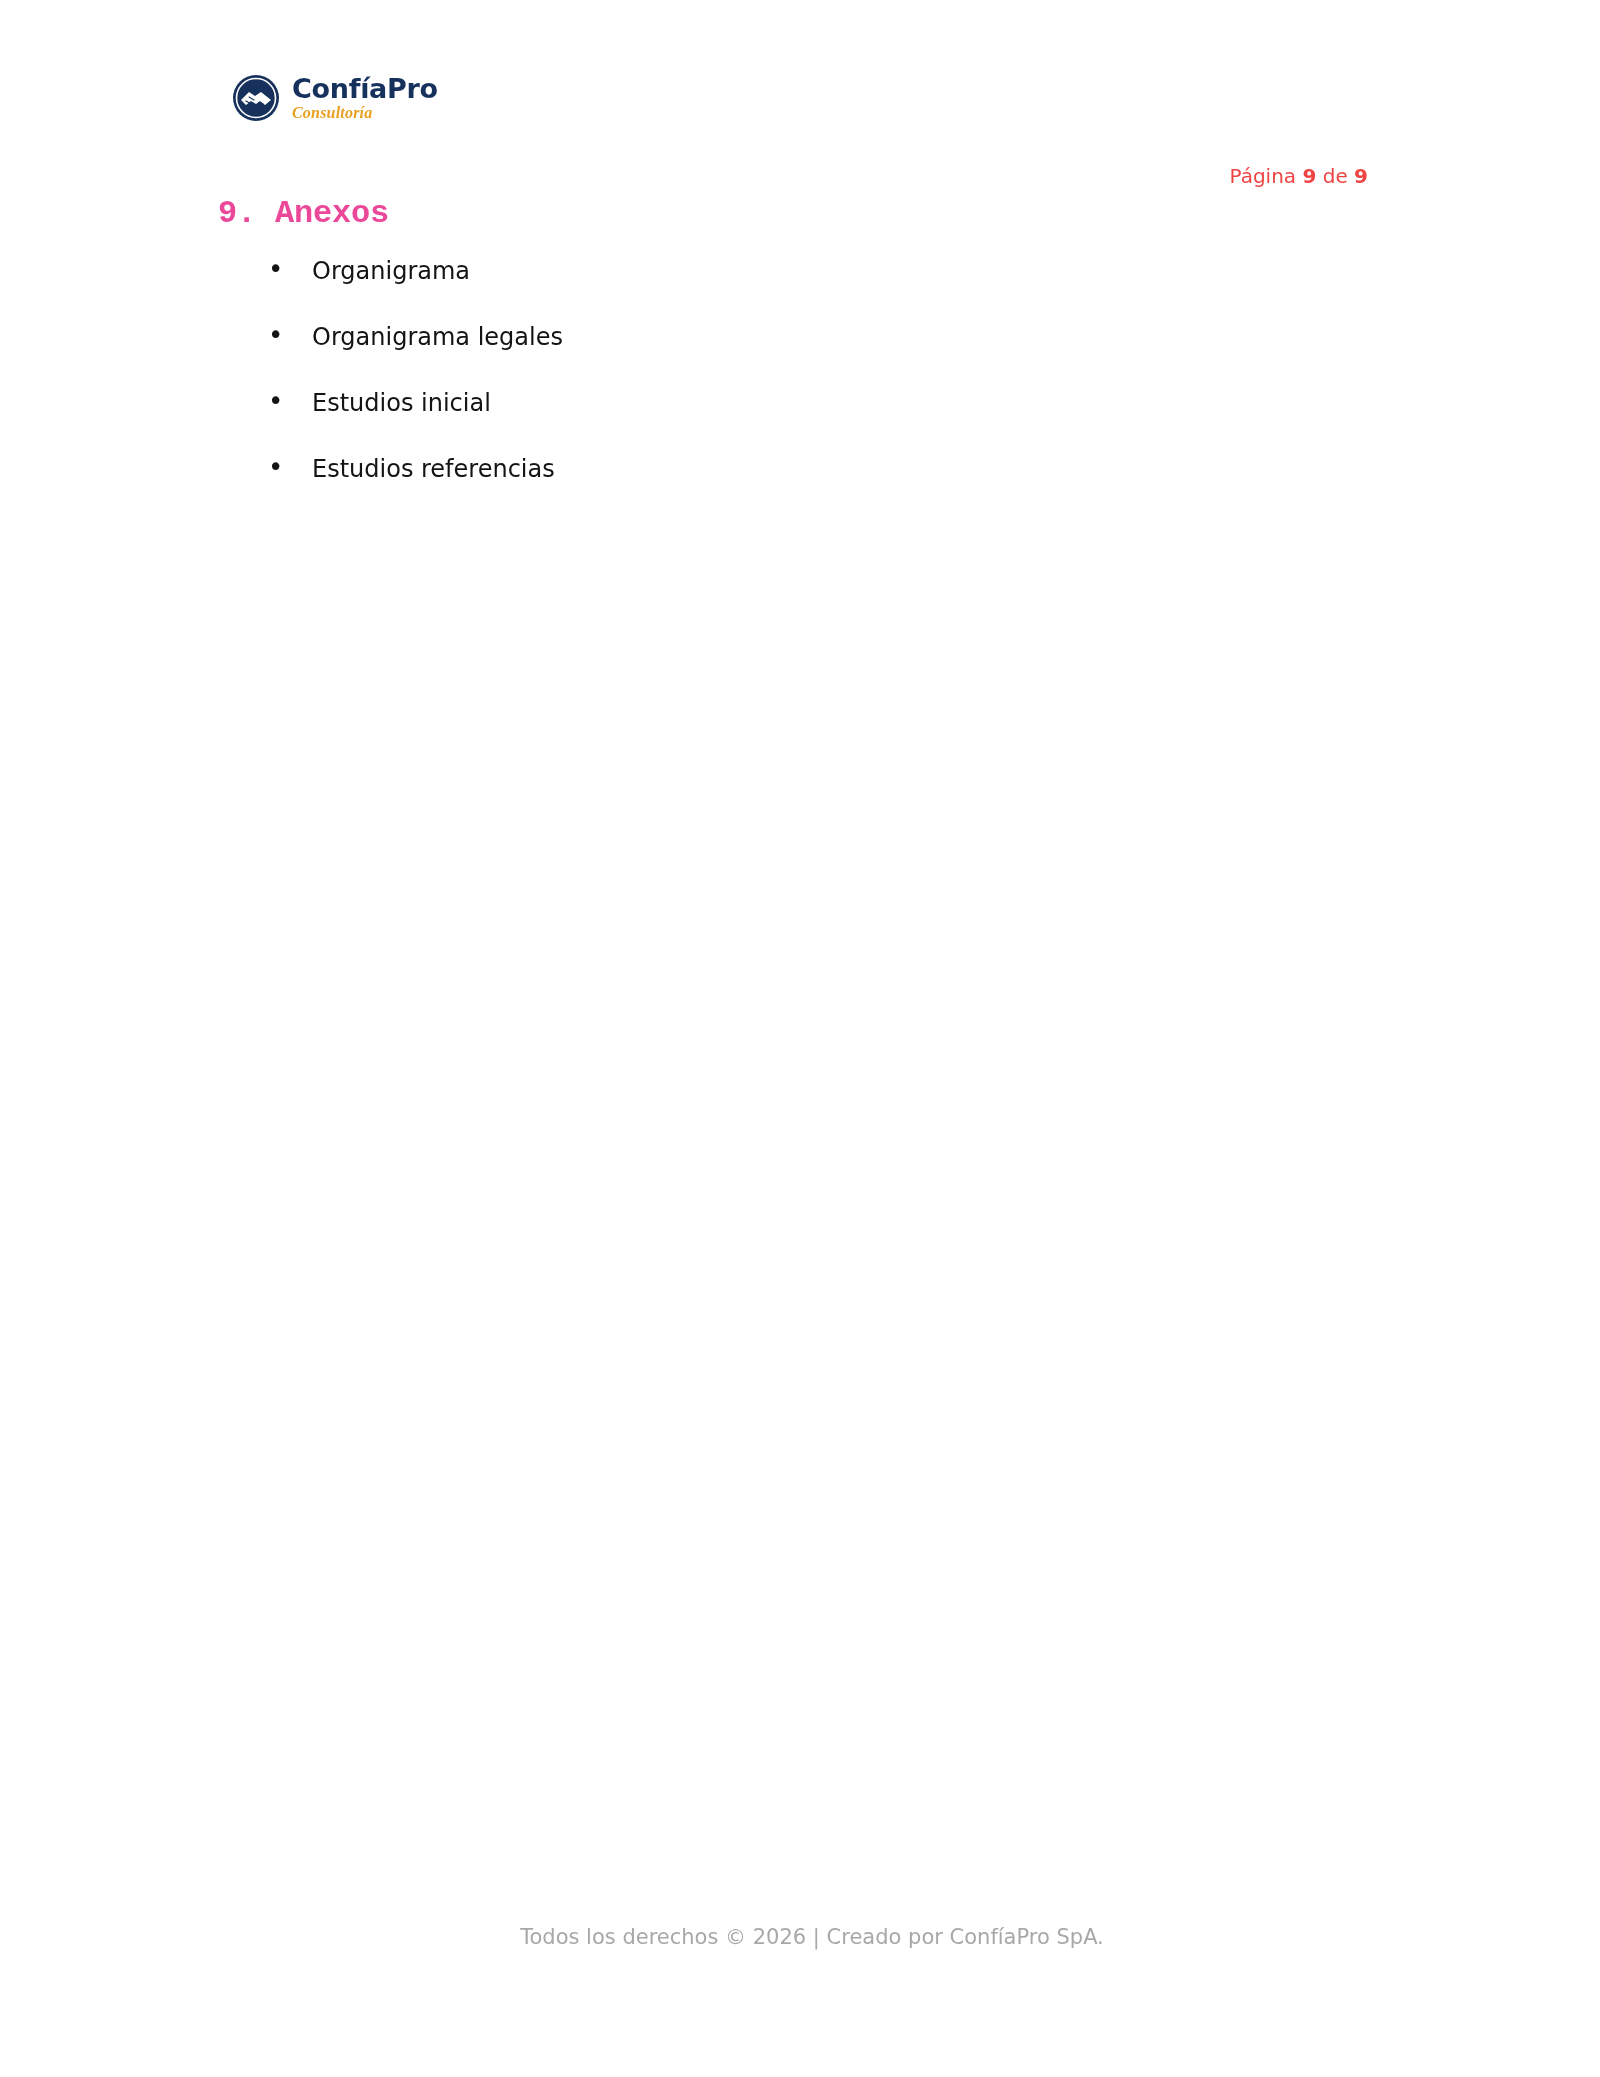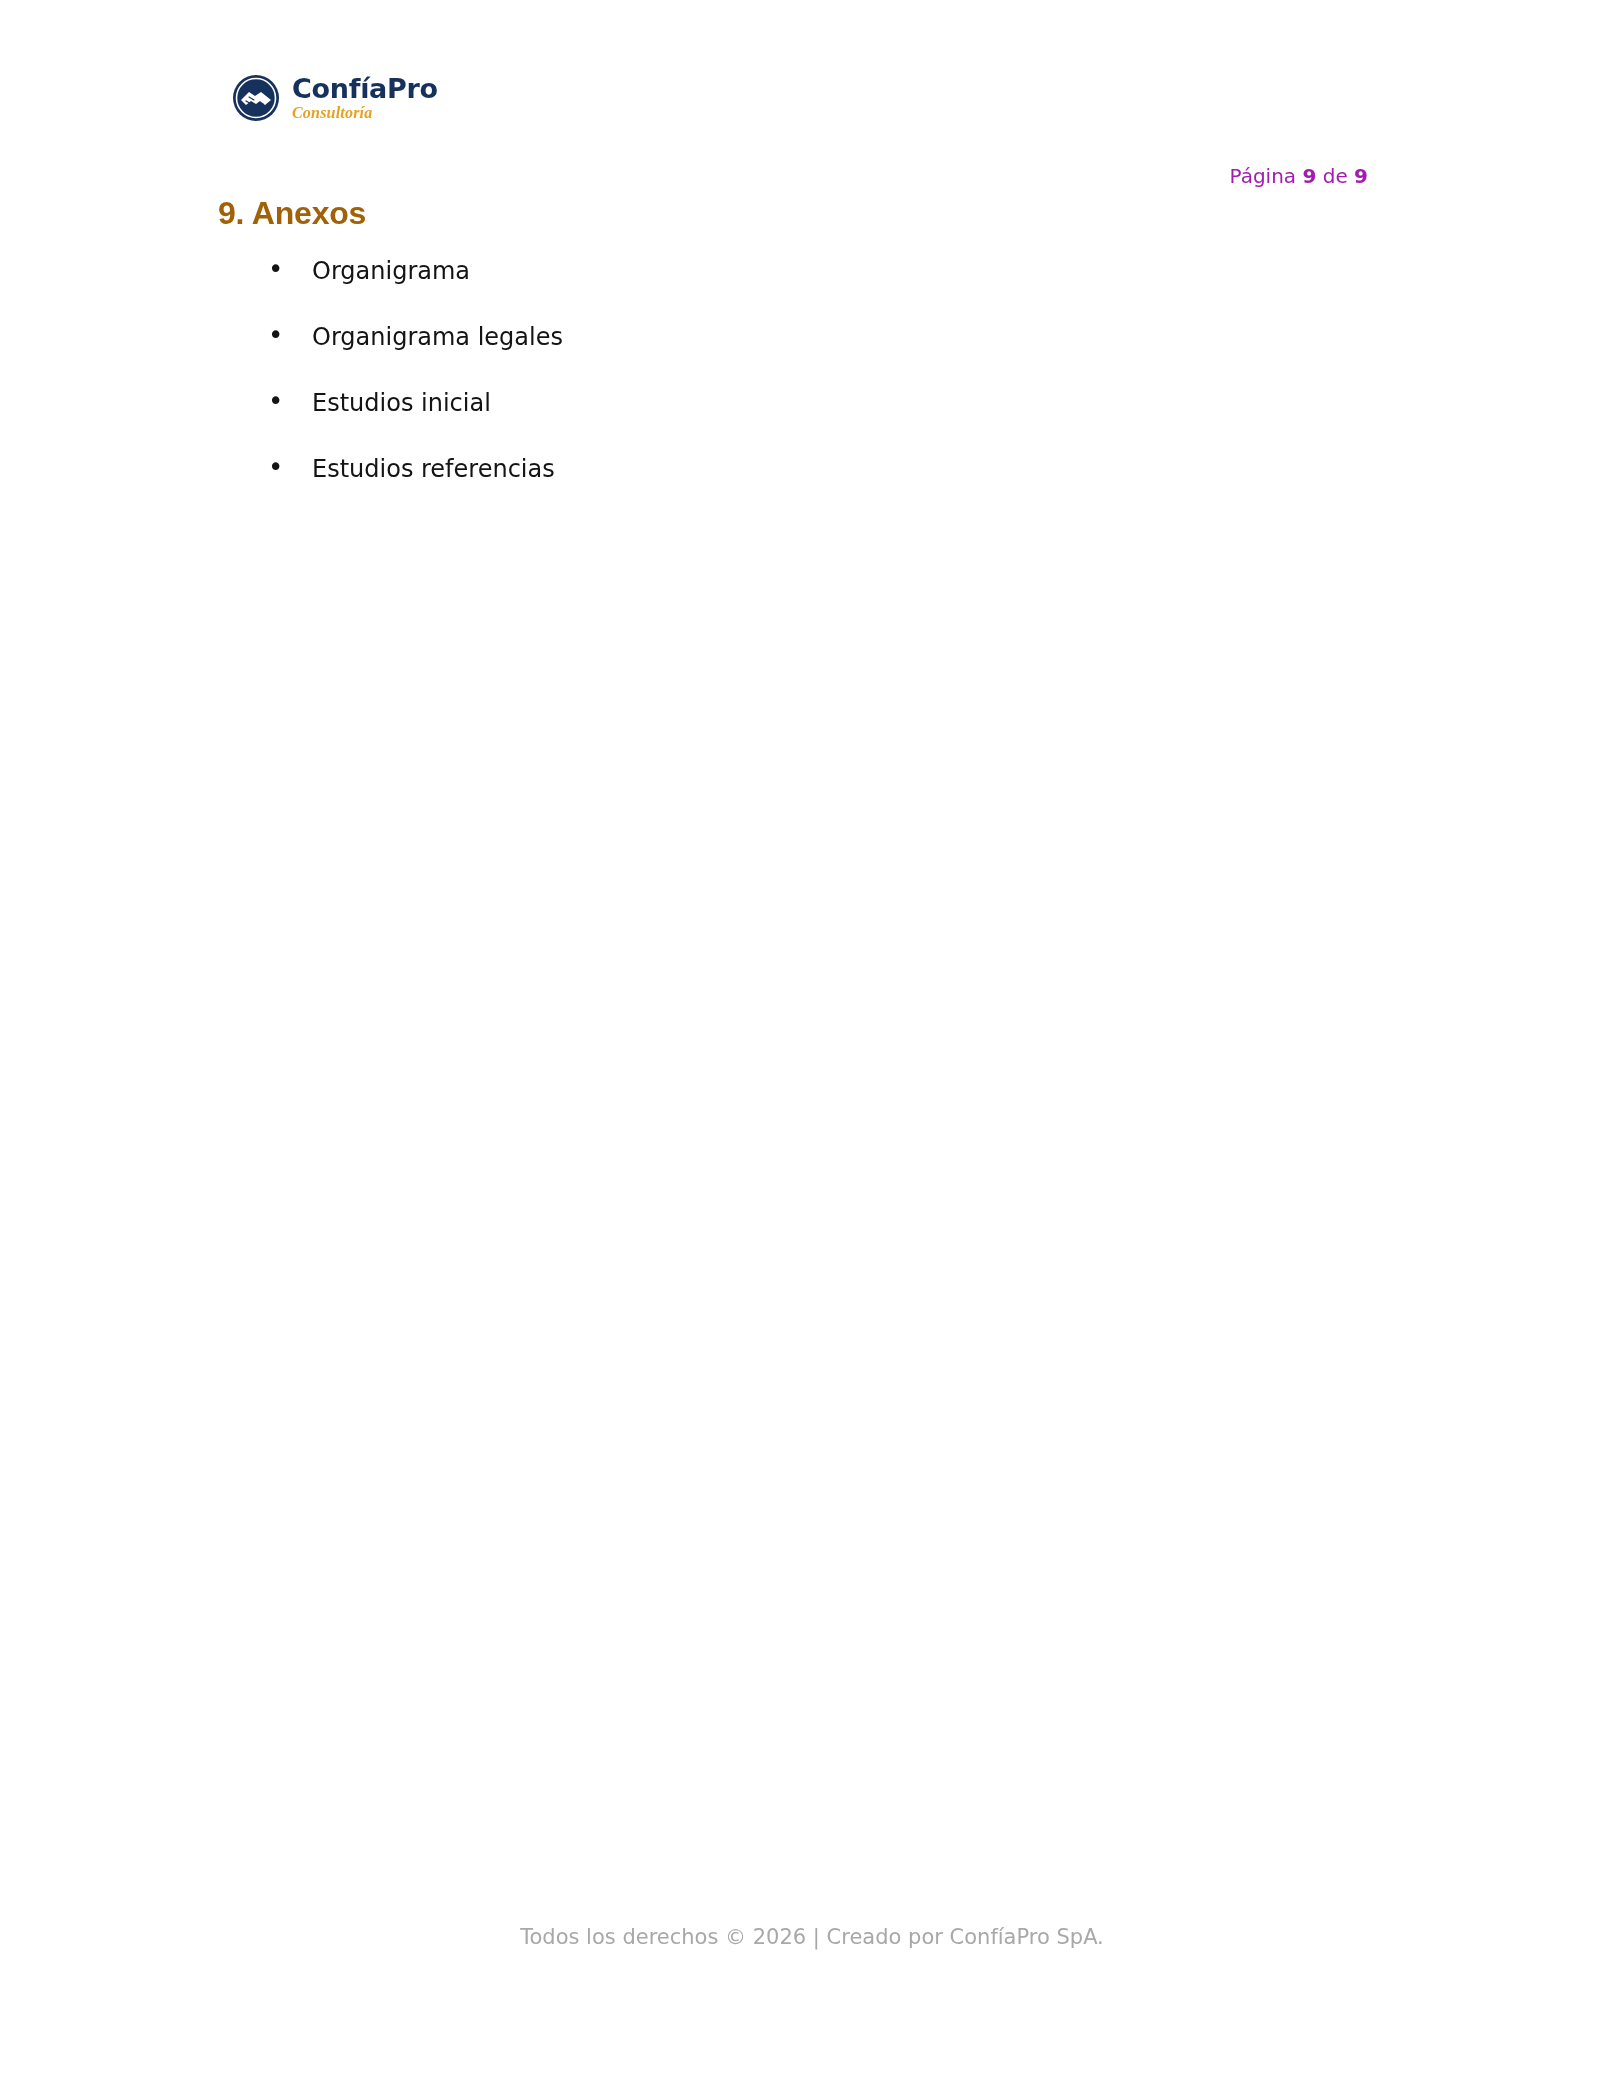--- a/index.html
+++ b/index.html
@@ -71,41 +71,41 @@
     margin-top: 3px;
     letter-spacing: 0.2px;
   }
 
   .page-number {
     position: absolute;
     right: 232px;
     top: 90px;
     font-family: "DejaVu Sans", sans-serif;
     font-size: 20px;
-    color: #a21caf;
+    color: #ef4444;
     white-space: nowrap;
   }
   .page-number .pn-strong {
     font-weight: bold;
   }
 
   
   .content {
     position: absolute;
     left: 218px;
     top: 195px;
     width: 1170px;
   }
 
   h1.section-title {
     margin: 0;
-    font-family: Liberation Sans, sans-serif;
+    font-family: Liberation Mono, monospace;
     font-size: 32px;
     font-weight: bold;
-    color: #a16207;
+    color: #ec4899;
     letter-spacing: -0.2px;
   }
 
   ul.bullet-list {
     list-style: none;
     margin: 24px 0 0 0;
     padding: 0;
   }
 
   ul.bullet-list li {

